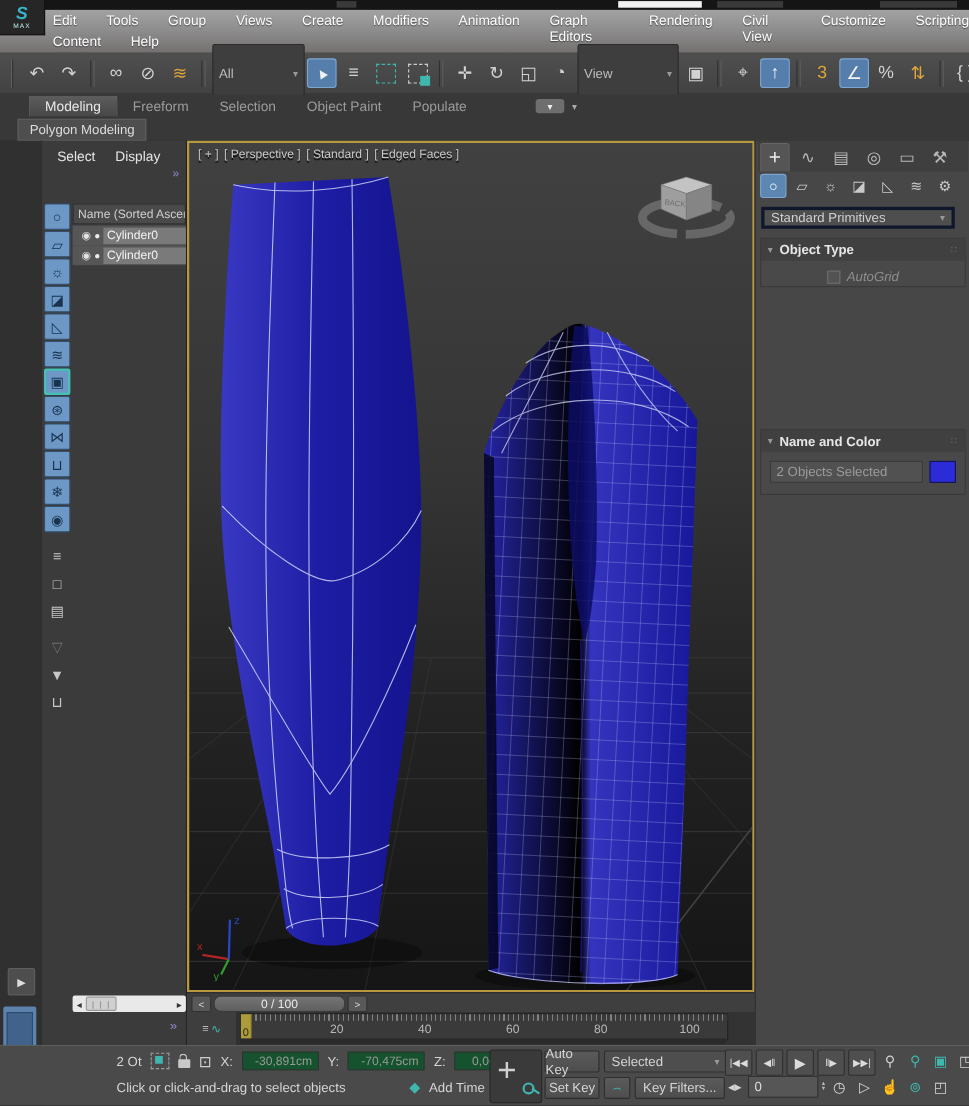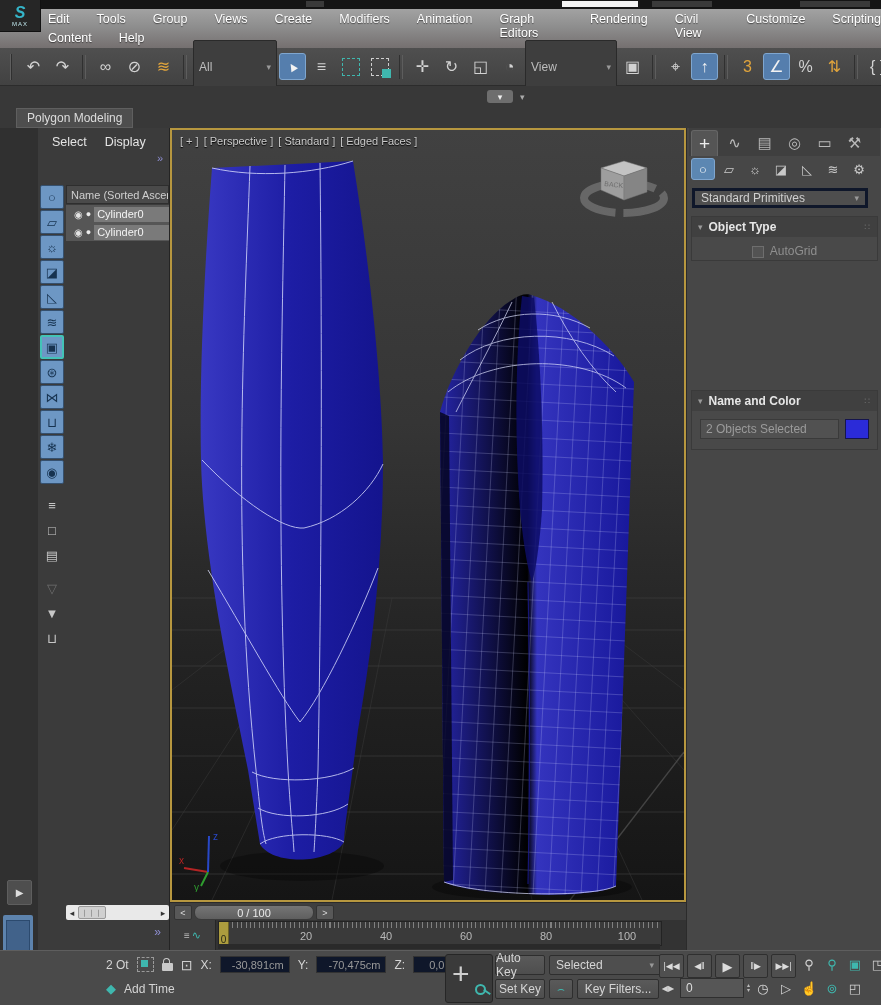--- a/index.html
+++ b/index.html
@@ -112,39 +112,39 @@
   .cp-cat{width:24px;height:22px;display:flex;align-items:center;justify-content:center;color:#c9c9c9;font-size:13px;border-radius:3px;}
   .cp-cat.active{background:#5c87b2;border:1px solid #7fa6cf;color:#fff;box-sizing:border-box;}
   .cp-dd{position:absolute;left:5px;top:60px;width:176px;height:20px;background:#4e4e4e;border:3px solid #0f172a;
       display:flex;align-items:center;padding:0 6px;color:#cfcfcf;box-sizing:border-box;}
   .cp-dd .arrow{margin-left:auto;color:#999;font-size:9px;}
   .rollout{position:absolute;left:4px;width:187px;background:#494949;border:1px solid #3a3a3a;box-sizing:border-box;}
   .ro-head{height:20px;background:#404040;display:flex;align-items:center;padding:0 6px;gap:6px;}
   .ro-head .tri{color:#9a9a9a;font-size:9px;}
   .ro-head .t{color:#e6e6e6;font-weight:bold;font-size:12px;}
   .ro-head .gripdots{margin-left:auto;color:#6e6e6e;font-size:9px;letter-spacing:1px;}
-  .autogrid{display:flex;align-items:flex-end;gap:6px;justify-content:center;margin:7px 0 2px 0;}
+  .autogrid{display:flex;align-items:flex-end;gap:6px;justify-content:center;margin:7px 0 2px 0;font-style:italic;}
   .autogrid .cb{width:10px;height:10px;background:#535353;border:1px solid #6e6e6e;}
   .autogrid .lb{color:#8f8f8f;}
   .btngrid{display:grid;grid-template-columns:1fr 1fr;gap:5px 7px;padding:6px 9px 10px 9px;}
   .obtn{height:19px;background:linear-gradient(180deg,#5d5d5d,#535353);border:1px solid #6a6a6a;border-radius:3px;
       color:#d8d8d8;display:flex;align-items:center;justify-content:center;font-size:12px;}
   .nc-row{display:flex;align-items:center;gap:6px;padding:8px 8px 10px 8px;}
   .nc-field{flex:1;height:18px;background:#515151;border:1px solid #3a3a3a;color:#9b9b9b;display:flex;align-items:center;padding:0 5px;}
   .nc-swatch{width:22px;height:18px;background:#2b2bd8;border:1px solid #15154d;}
   
   .statusbar{left:0;top:950px;width:881px;height:55px;background:#4a4a4a;border-top:1px solid #5e5e5e;box-sizing:border-box;}
   .listener{position:absolute;left:0;top:0;width:102px;height:54px;border-right:1px solid #2e2e2e;}
   .listener .macro{position:absolute;left:1px;top:2px;width:99px;height:22px;background:#efdede;border:1px solid #8a8a8a;box-sizing:border-box;}
   .listener .script{position:absolute;left:1px;top:25px;width:99px;height:28px;background:#fff;border:1px solid #8a8a8a;box-sizing:border-box;
       font-family:"DejaVu Sans Mono",monospace;font-size:10.5px;color:#111;white-space:nowrap;overflow:hidden;padding:3px 1px;}
   .srow1{position:absolute;left:106px;top:5px;display:flex;align-items:center;gap:8px;}
   .srow2{position:absolute;left:106px;top:30px;display:flex;align-items:center;gap:8px;}
   .stext{color:#d5d5d5;font-size:12px;white-space:nowrap;}
-  .sfld{height:17px;background:#0f172a;border:1px solid #323232;color:#999;font-size:11px;
+  .sfld{height:17px;background:#14532d;border:1px solid #323232;color:#999;font-size:11px;
        display:flex;align-items:center;justify-content:flex-end;padding:0 5px;box-sizing:border-box;}
   .iso-ico{width:15px;height:13px;border:1px dashed #9a9a9a;position:relative;}
   .iso-ico i{position:absolute;left:3px;top:2px;width:7px;height:7px;background:#3fb7ae;}
   .lock-ico{width:11px;height:8px;background:#c9c9c9;border-radius:1px;position:relative;margin-top:5px;}
   .lock-ico:before{content:"";position:absolute;left:1.5px;top:-5px;width:5px;height:5px;border:1.5px solid #c9c9c9;border-bottom:none;border-radius:4px 4px 0 0;}
   .sico{color:#cfcfcf;font-size:14px;}
   .bigkey{position:absolute;left:445px;top:3px;width:46px;height:47px;background:#3a3a3a;border:1px solid #262626;border-radius:3px;}
   .bigkey .plus{position:absolute;left:6px;top:2px;font-size:30px;color:#cfcfcf;}
   .bigkey .key{position:absolute;right:6px;bottom:7px;width:7px;height:7px;border:2px solid #3fb7ae;border-radius:50%;}
   .bigkey .key:after{content:"";position:absolute;left:6px;top:5px;width:8px;height:2px;background:#3fb7ae;transform:rotate(35deg);}
@@ -279,20 +279,27 @@
         <span class="g orange">⇅</span>
       </div>
     <div class="tsep"></div>
     <div class="tbtn">
         <span class="g">{ }</span>
       </div>
 
   </div>
 
   <div class="abs ribbon">
+    <div class="ribbon-tabs">
+      <div class="rtab active">Modeling</div>
+      <div class="rtab">Freeform</div>
+      <div class="rtab">Selection</div>
+      <div class="rtab">Object Paint</div>
+      <div class="rtab">Populate</div>
+    </div>
     <div class="ribbon-min">
         <span>▾</span>
       </div>
     <div class="ribbon-min-arrow"><span>▾</span></div>
     <div class="panel-tab">Polygon Modeling</div>
   </div>
 
   <div class="abs leftstrip">
     <div class="expand-btn">
         <span>▶</span>
@@ -579,20 +586,21 @@
       <span class="sico">⊡</span>
       <span class="stext">X:</span>
       <div class="sfld" style="width:70px;">-30,891cm</div>
       <span class="stext">Y:</span>
       <div class="sfld" style="width:70px;">-70,475cm</div>
       <span class="stext">Z:</span>
       <div class="sfld" style="width:52px;">0,0cm</div>
     </div>
 
     <div class="srow2">
+      <span class="stext" style="width:258px;">Click or click-and-drag to select objects</span>
       <span class="navteal" style="font-size:13px;">◆</span>
       <span class="stext">Add Time</span>
     </div>
 
     <div class="bigkey">
       <span class="plus">+</span>
       <span class="key"></span>
     </div>
 
     <div class="ak1">

